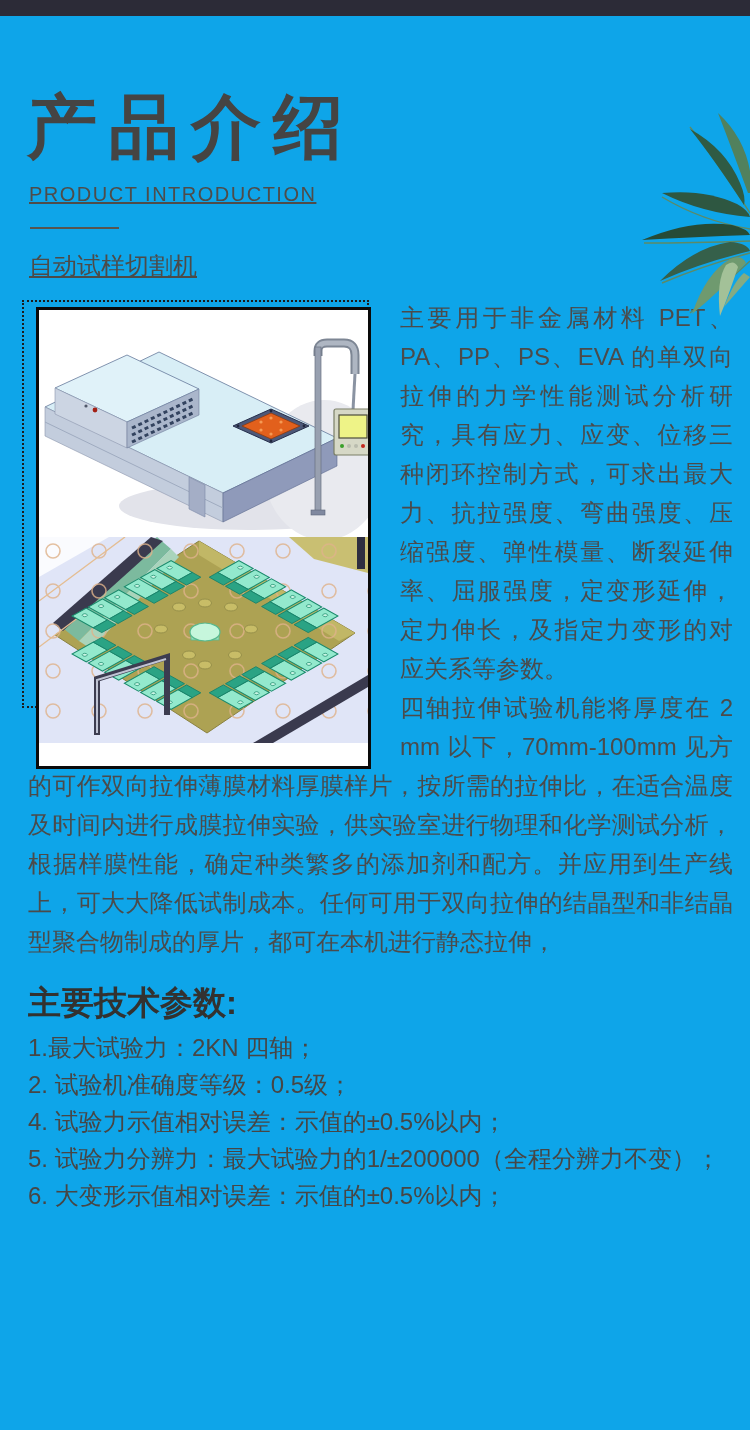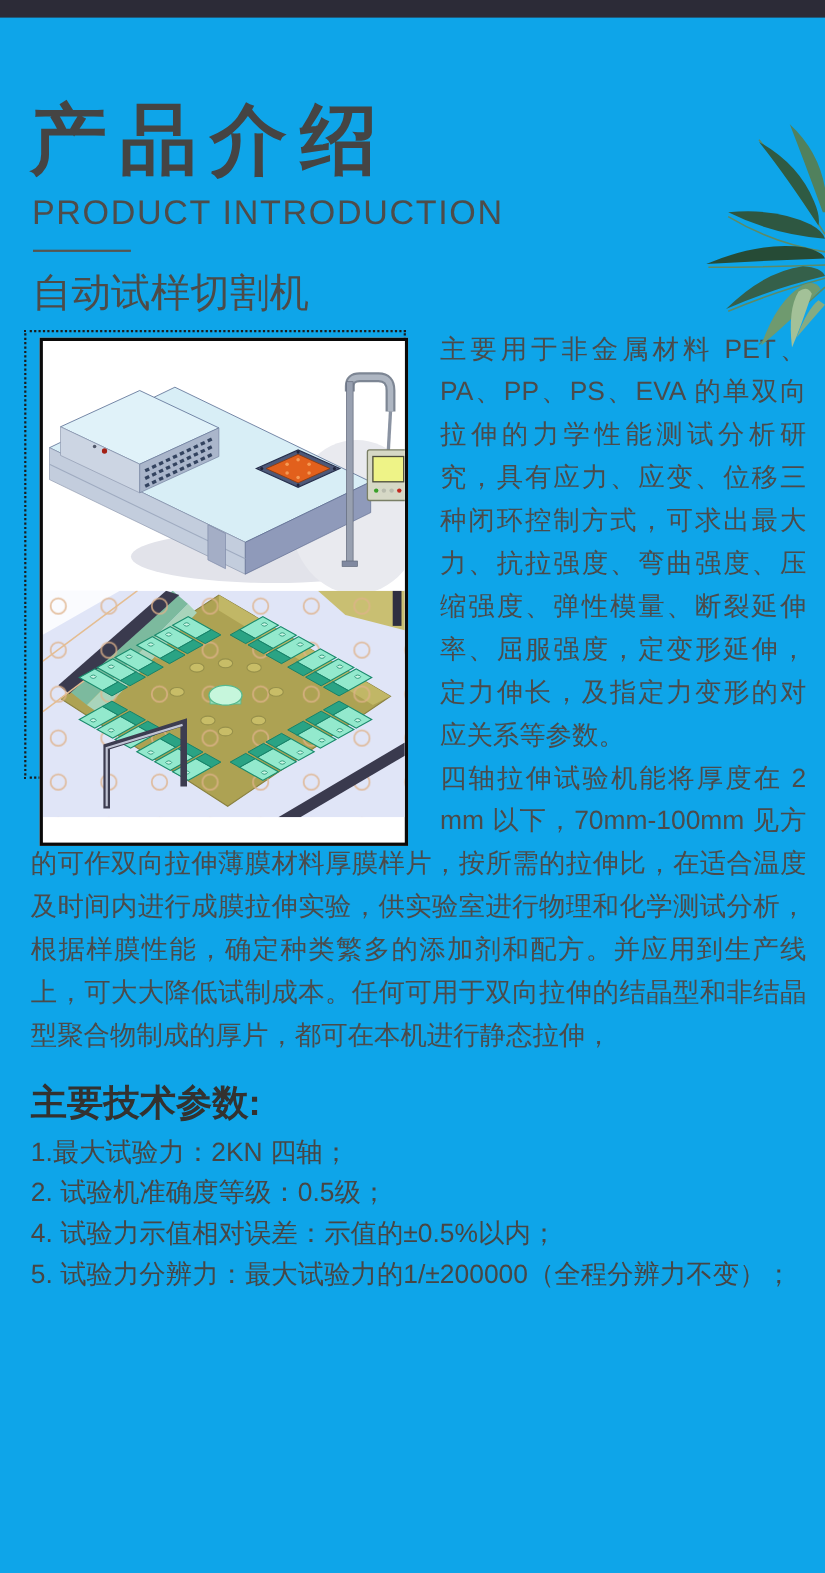--- a/index.html
+++ b/index.html
@@ -3,27 +3,27 @@
 <meta charset="utf-8">
 <style>
   html,body{margin:0;padding:0;}
   body{font-family:"Liberation Sans","DejaVu Sans",sans-serif;}
   .page{position:relative;width:750px;height:1430px;background:#0ea5e9;overflow:hidden;}
   .top-bar{width:750px;height:16px;background:#2c2b37;}
 
   
   .header{position:relative;padding:76px 0 0 27px;}
   .page-title{margin:0;font-size:70px;line-height:70px;font-weight:800;letter-spacing:12px;color:#454443;}
-  .page-subtitle{margin:16px 0 0 2px;font-size:31px;line-height:32px;font-weight:400;letter-spacing:1.5px;color:#4e4c4a;}
+  .page-subtitle{margin:16px 0 0 2px;font-size:20px;line-height:32px;font-weight:400;letter-spacing:1.5px;color:#4e4c4a;text-decoration:underline;}
   .title-divider{margin:17px 0 0 3px;width:89px;height:2px;background:#57554f;}
   .leaf-wrap{position:absolute;top:85px;right:0;width:118px;height:215px;pointer-events:none;}
 
   
   .product{padding:21px 17px 0 28px;}
-  .product-name{margin:0 0 16px 1px;font-size:36px;line-height:32px;font-weight:500;color:#4d4b48;}
+  .product-name{margin:0 0 16px 1px;font-size:24px;line-height:32px;font-weight:500;color:#4d4b48;text-decoration:underline;}
 
   .figure-float{float:left;position:relative;width:349px;height:452px;margin:0 29px 10px -6px;}
   .dotted-frame{position:absolute;left:0;top:2px;width:343px;height:404px;border:2px dotted #1c1c1c;}
   .image-box{position:absolute;left:14px;top:9px;width:329px;height:456px;border:3px solid #0a0a0a;background:#ffffff;z-index:2;}
   .image-box svg{display:block;}
 
   .intro-text{font-size:24px;line-height:39px;color:#4b4b4b;text-align:justify;}
   .intro-text p{margin:0;}
 
   
@@ -196,16 +196,17 @@
     </div>
   </div>
 
   <div class="specs">
     <h3 class="specs-heading">主要技术参数:</h3>
     <ul class="specs-list">
       <li>1.最大试验力：2KN 四轴；</li>
       <li>2. 试验机准确度等级：0.5级；</li>
       <li>4. 试验力示值相对误差：示值的±0.5%以内；</li>
       <li>5. 试验力分辨力：最大试验力的1/±200000（全程分辨力不变）；</li>
+      <li>6. 大变形示值相对误差：示值的±0.5%以内；</li>
     </ul>
   </div>
 
 </div>
 
 </body></html>

